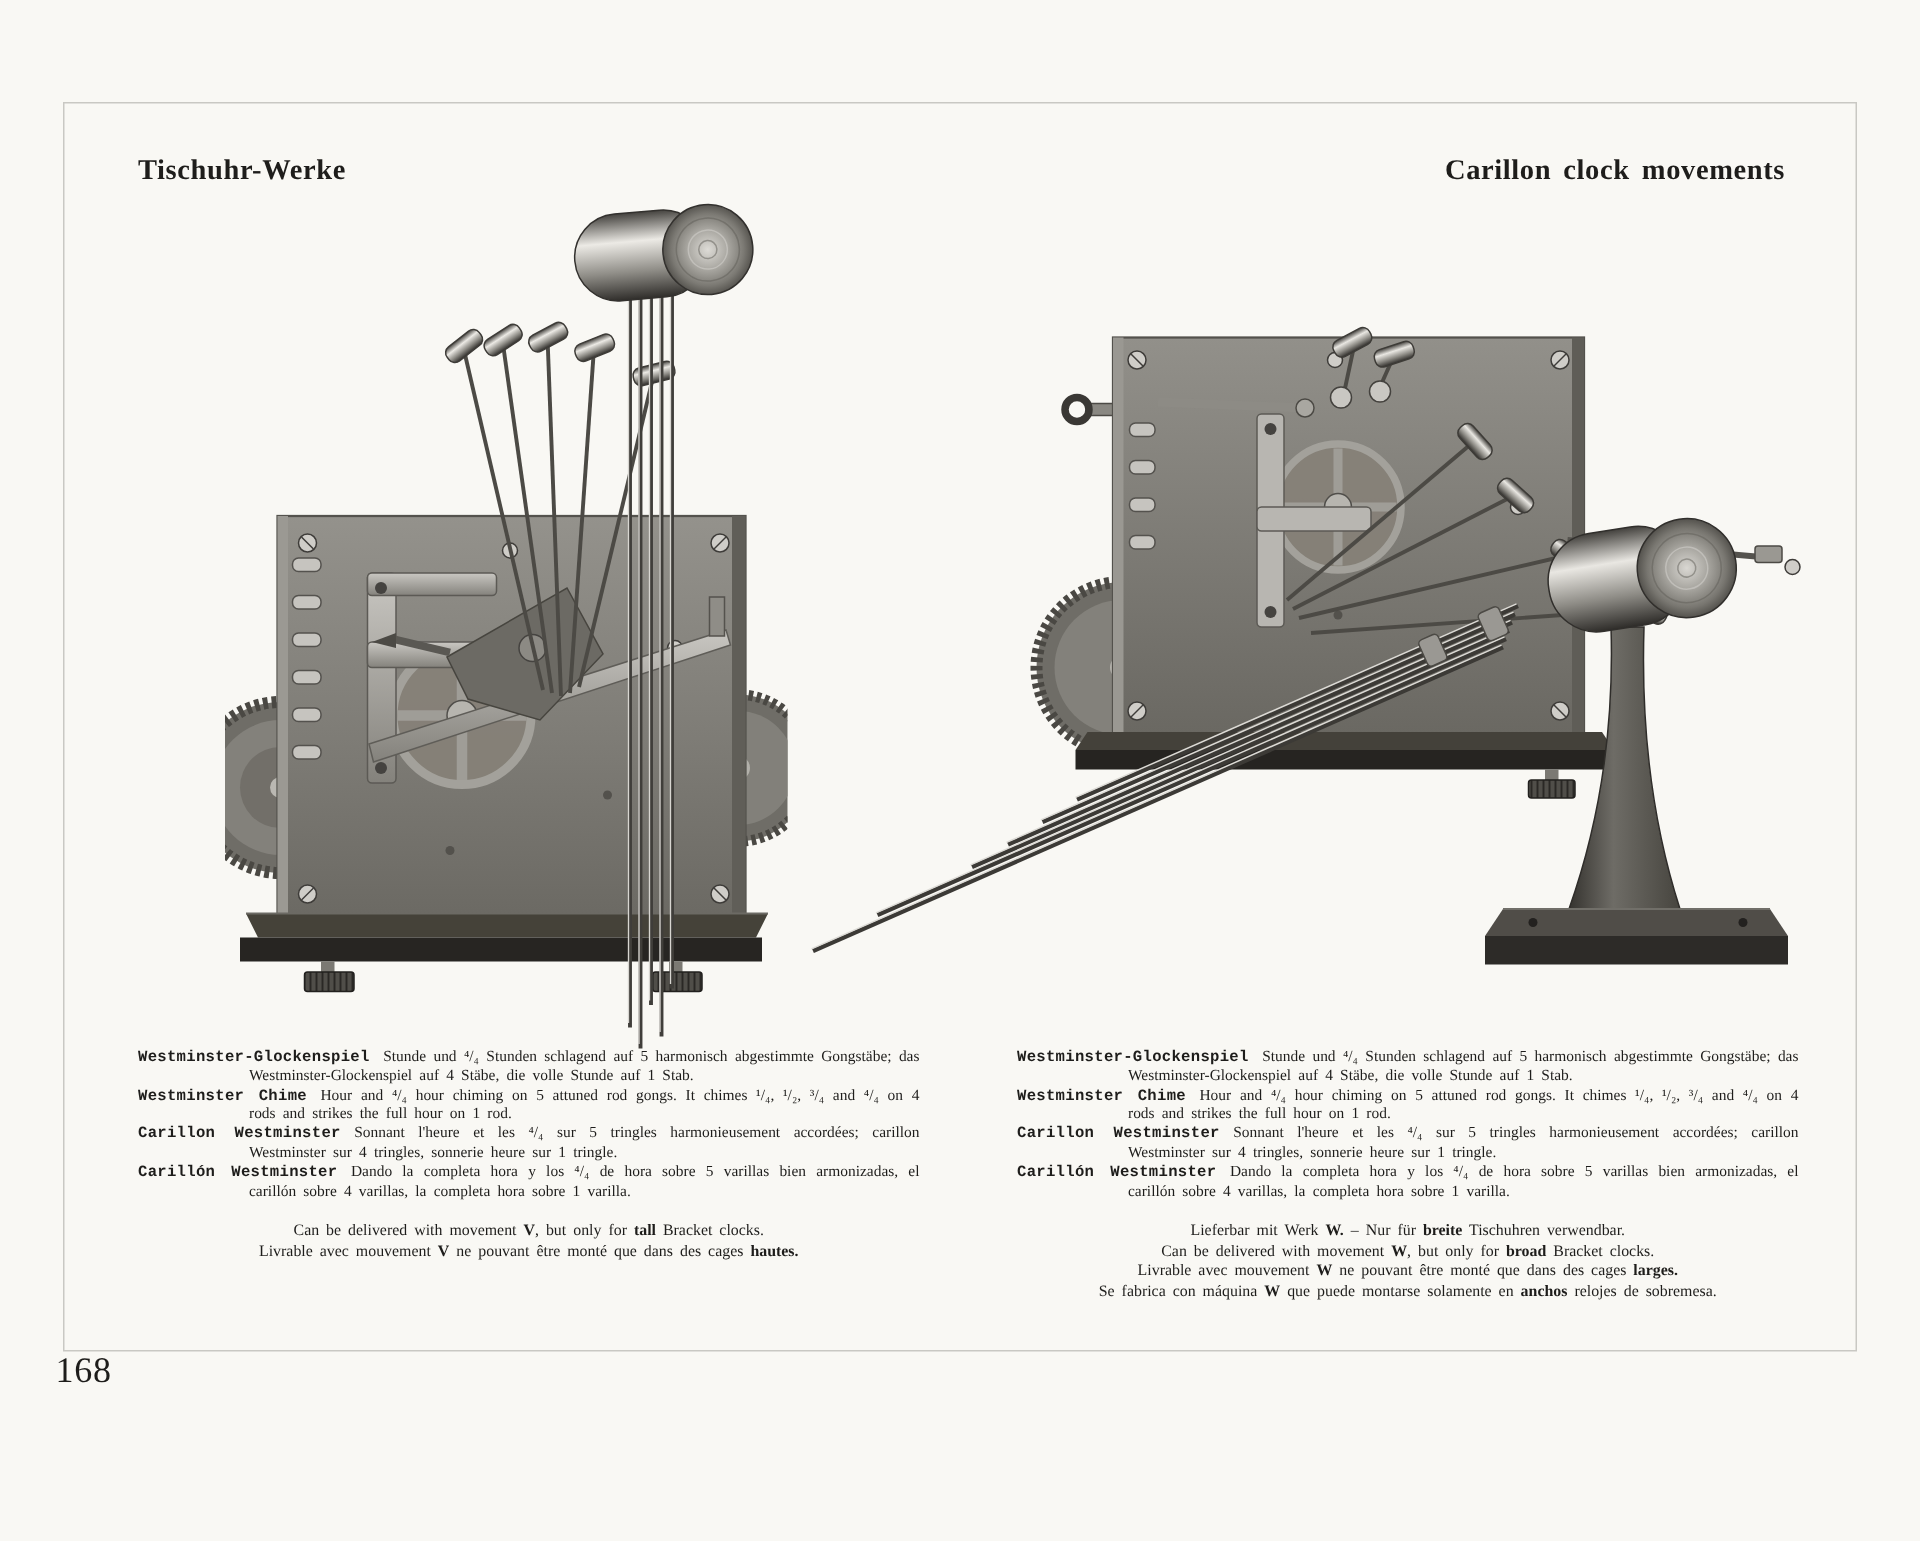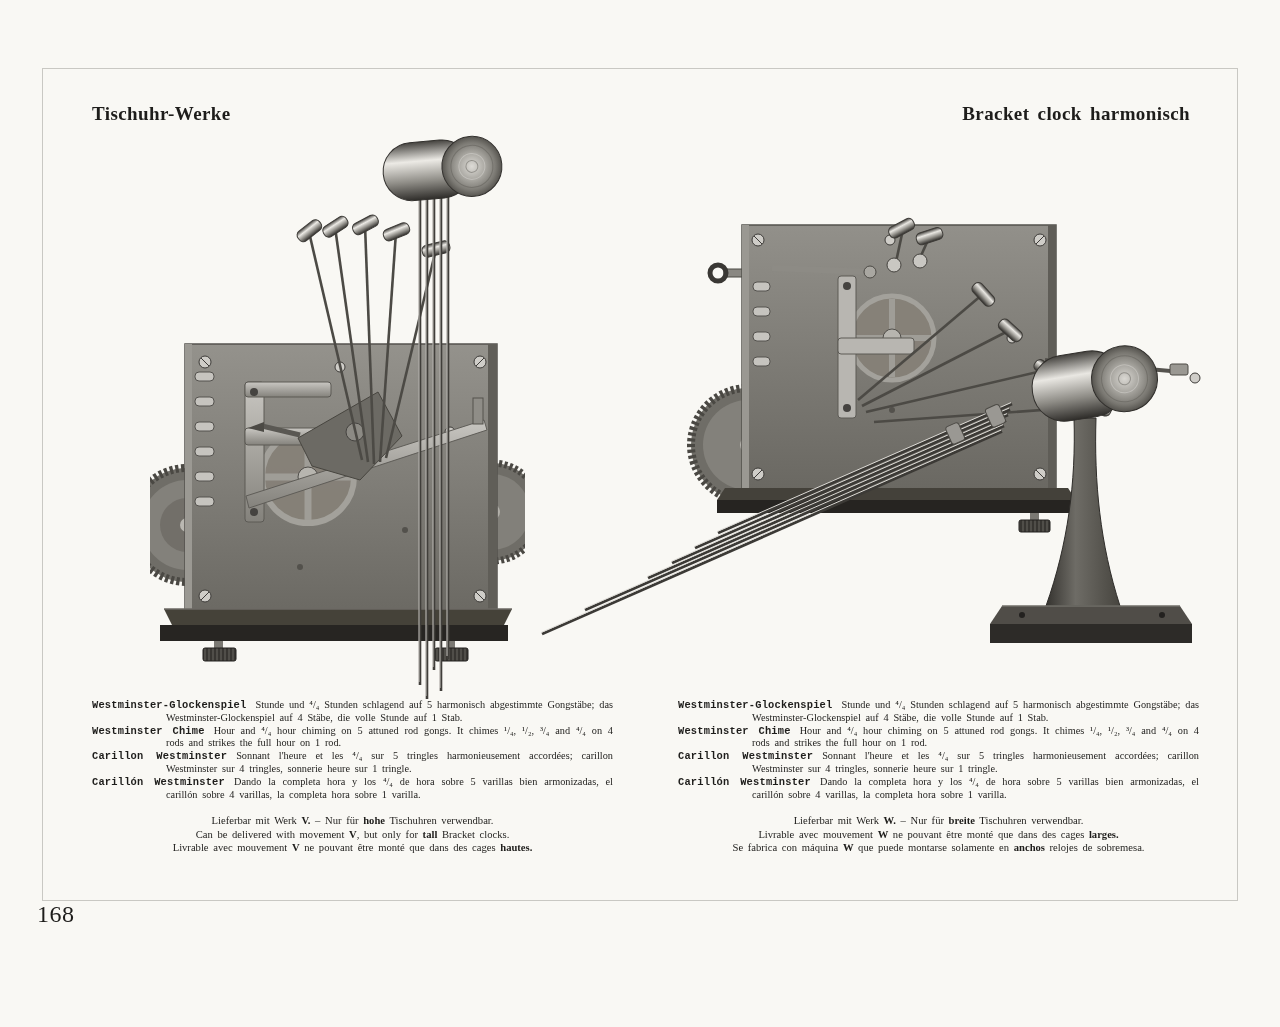--- a/index.html
+++ b/index.html
@@ -28,21 +28,21 @@
   .page-num{position:absolute;left:37px;top:901px;font-size:24px;letter-spacing:.5px;}
 </style>
 </head>
 <body>
 
 <div id="stage">
   <div id="sheet-border"></div>
 
   <div class="header-row">
     <span class="header-title">Tischuhr-Werke</span>
-    <span class="header-title">Bracket clock harmonisch</span>
+    <span class="header-title">Carillon clock movements</span>
   </div>
 
   <svg class="fig" style="left:150px;top:132px;" width="375" height="572" viewBox="0 0 375 572">
     <defs>
       <linearGradient id="gLplate" x1="0" y1="0" x2="0" y2="1">
         <stop offset="0" stop-color="#94928c"></stop>
           <stop offset=".5" stop-color="#807e78"></stop>
           <stop offset="1" stop-color="#6b6963"></stop>
       </linearGradient>
       <linearGradient id="gLbob" x1="0" y1="0" x2="0" y2="1">
@@ -369,21 +369,20 @@
       <b class="term">Westminster Chime</b><span>Hour and ⁴/₄ hour chiming on 5 attuned rod gongs. It chimes ¹/₄, ¹/₂, ³/₄ and ⁴/₄ on 4 rods and strikes the full hour on 1 rod.</span>
     </p>
     <p class="desc">
       <b class="term">Carillon Westminster</b><span>Sonnant l'heure et les ⁴/₄ sur 5 tringles harmonieusement accordées; carillon Westminster sur 4 tringles, sonnerie heure sur 1 tringle.</span>
     </p>
     <p class="desc">
       <b class="term">Carillón Westminster</b><span>Dando la completa hora y los ⁴/₄ de hora sobre 5 varillas bien armonizadas, el carillón sobre 4 varillas, la completa hora sobre 1 varilla.</span>
     </p>
 
     <div class="notes">
-      <p class="note-line"><span>Lieferbar mit Werk </span><b>V.</b><span> – Nur für </span><b>hohe</b><span> Tischuhren verwendbar.</span></p>
       <p class="note-line"><span>Can be delivered with movement </span><b>V</b><span>, but only for </span><b>tall</b><span> Bracket clocks.</span></p>
       <p class="note-line"><span>Livrable avec mouvement </span><b>V</b><span> ne pouvant être monté que dans des cages </span><b>hautes.</b><span></span></p>
     </div>
   </div>
 
   <div class="col col-right">
     <p class="desc">
       <b class="term">Westminster-Glockenspiel</b><span>Stunde und ⁴/₄ Stunden schlagend auf 5 harmonisch abgestimmte Gongstäbe; das Westminster-Glockenspiel auf 4 Stäbe, die volle Stunde auf 1 Stab.</span>
     </p>
     <p class="desc">
@@ -391,19 +390,20 @@
     </p>
     <p class="desc">
       <b class="term">Carillon Westminster</b><span>Sonnant l'heure et les ⁴/₄ sur 5 tringles harmonieusement accordées; carillon Westminster sur 4 tringles, sonnerie heure sur 1 tringle.</span>
     </p>
     <p class="desc">
       <b class="term">Carillón Westminster</b><span>Dando la completa hora y los ⁴/₄ de hora sobre 5 varillas bien armonizadas, el carillón sobre 4 varillas, la completa hora sobre 1 varilla.</span>
     </p>
 
     <div class="notes">
       <p class="note-line"><span>Lieferbar mit Werk </span><b>W.</b><span> – Nur für </span><b>breite</b><span> Tischuhren verwendbar.</span></p>
+      <p class="note-line"><span>Can be delivered with movement </span><b>W</b><span>, but only for </span><b>broad</b><span> Bracket clocks.</span></p>
       <p class="note-line"><span>Livrable avec mouvement </span><b>W</b><span> ne pouvant être monté que dans des cages </span><b>larges.</b><span></span></p>
       <p class="note-line"><span>Se fabrica con máquina </span><b>W</b><span> que puede montarse solamente en </span><b>anchos</b><span> relojes de sobremesa.</span></p>
     </div>
   </div>
 
   <div class="page-num">168</div>
 </div>
 
 </body></html>

